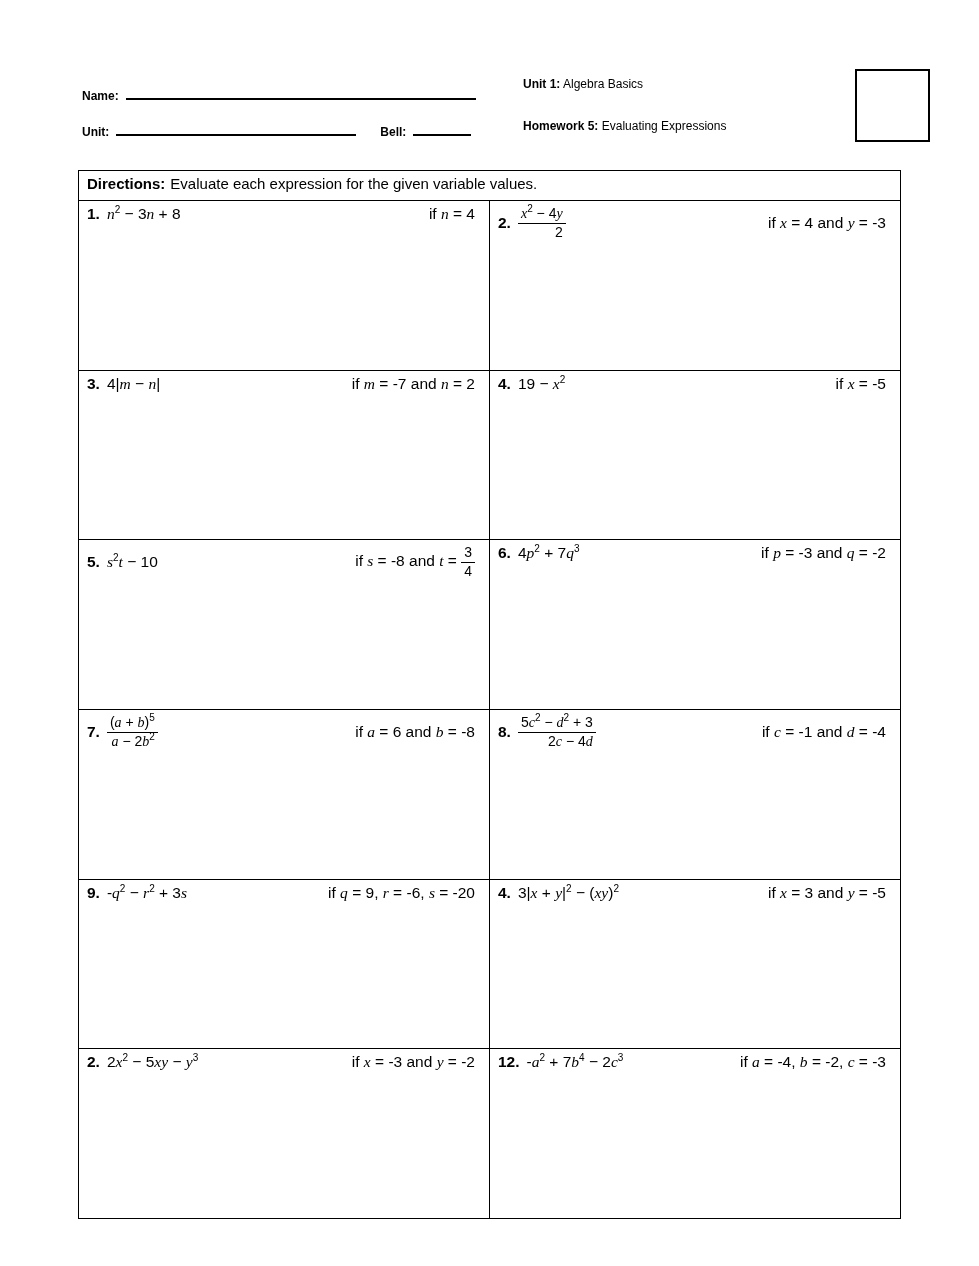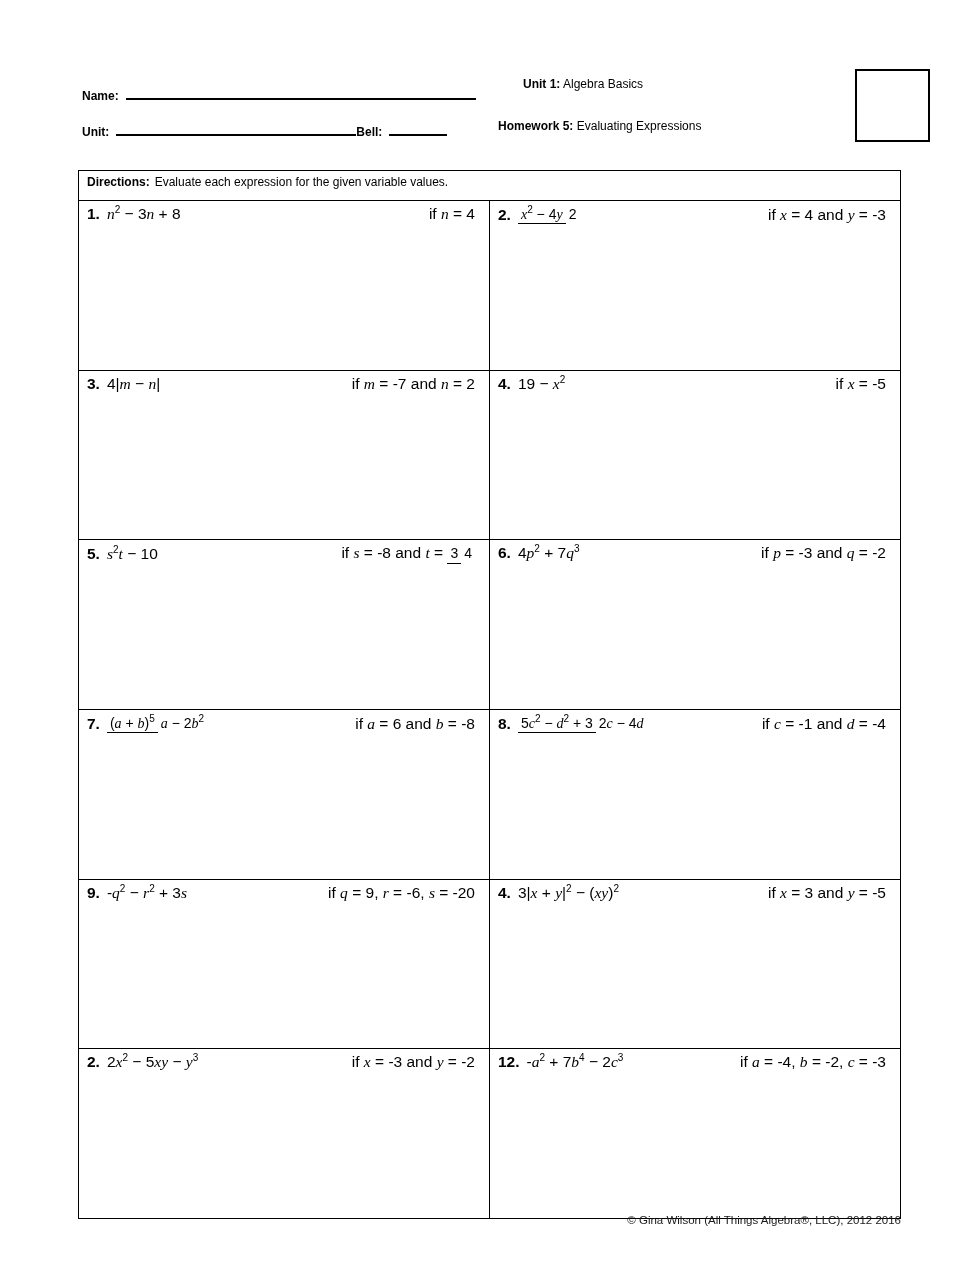--- a/index.html
+++ b/index.html
@@ -17,42 +17,42 @@
   .blank{
     display:inline-block;
     border-bottom:2px solid #000;
     height:15px;
     vertical-align:baseline;
     margin-left:7px;
   }
   .name-blank{width:350px;}
   .date-blank{width:240px;}
   .bell-blank{width:58px;}
-  .bell-label{margin-left:0;}
+  .bell-label{margin-left:24px;}
   .grade-box{
     position:absolute;left:855px;top:69px;
     width:71px;height:69px;
     border:2px solid #000;
     background:#fff;
   }
   
   table.ptable{
     position:absolute;left:78px;top:170px;
     width:823px;
     border-collapse:collapse;
     table-layout:fixed;
   }
   table.ptable td{
     border:1px solid #000;
     vertical-align:top;
     padding:4px 14px 0 8px;
   }
   td.dircell{
     height:25px;
-    font-size:12px;
+    font-size:15px;
     padding-top:2px;
   }
   td.dircell .b{margin-right:5px;}
   tr.prow{height:169.7px;}
   .ptop{
     display:flex;
     justify-content:space-between;
     align-items:center;
     gap:8px;
   }
@@ -64,22 +64,22 @@
   }
   .pnum{font-weight:bold;font-size:15.5px;}
   .expr,.cond{font-size:15.5px;white-space:nowrap;}
   .expr i,.cond i{
     font-family:"Liberation Serif",serif;
     font-style:italic;
   }
   sup{font-size:10px;line-height:0;}
   .frac{
     display:inline-flex;
-    flex-direction:row;
-    align-items:flex-start;
+    flex-direction:column;
+    align-items:flex-end;
     vertical-align:middle;
     text-align:center;
     font-size:14px;
     line-height:1.25;
   }
   .frac .fn{border-bottom:1px solid #000;padding:0 3px;}
   .frac .fd{padding:0 3px;}
   
   .footer{
     position:absolute;left:78px;top:1214px;
@@ -97,21 +97,21 @@
   <div class="hline" style="left:82px;top:83px;">
     <span class="b">Name:</span><span class="blank name-blank"></span>
   </div>
   <div class="hline" style="left:82px;top:119px;">
     <span class="b">Unit:</span><span class="blank date-blank"></span><span class="b bell-label">Bell:</span><span class="blank bell-blank"></span>
   </div>
   <div class="hline" style="left:523px;top:77px;">
     <span class="b">Unit 1:</span>
     <span>Algebra Basics</span>
   </div>
-  <div class="hline" style="left:498px;top:119px;">
+  <div class="hline" style="left:523px;top:119px;">
     <span class="b">Homework 5:</span>
     <span>Evaluating Expressions</span>
   </div>
   <div class="grade-box"></div>
 
   <table class="ptable">
     <colgroup>
         <col style="width:411px">
         <col>
       </colgroup>
@@ -255,15 +255,14 @@
                 <span class="pnum">12.</span>
                 <span class="expr">-<i>a</i><sup>2</sup> + 7<i>b</i><sup>4</sup> − 2<i>c</i><sup>3</sup></span>
               </span>
               <span class="cond">if <i>a</i> = -4, <i>b</i> = -2, <i>c</i> = -3</span>
             </div>
       </td>
     </tr>
   </tbody>
     </table>
 
-  <div class="footer">© Gina Wilson (All Things Algebra®, LLC), 2012 2016</div>
 
 </div>
 
 </body></html>

